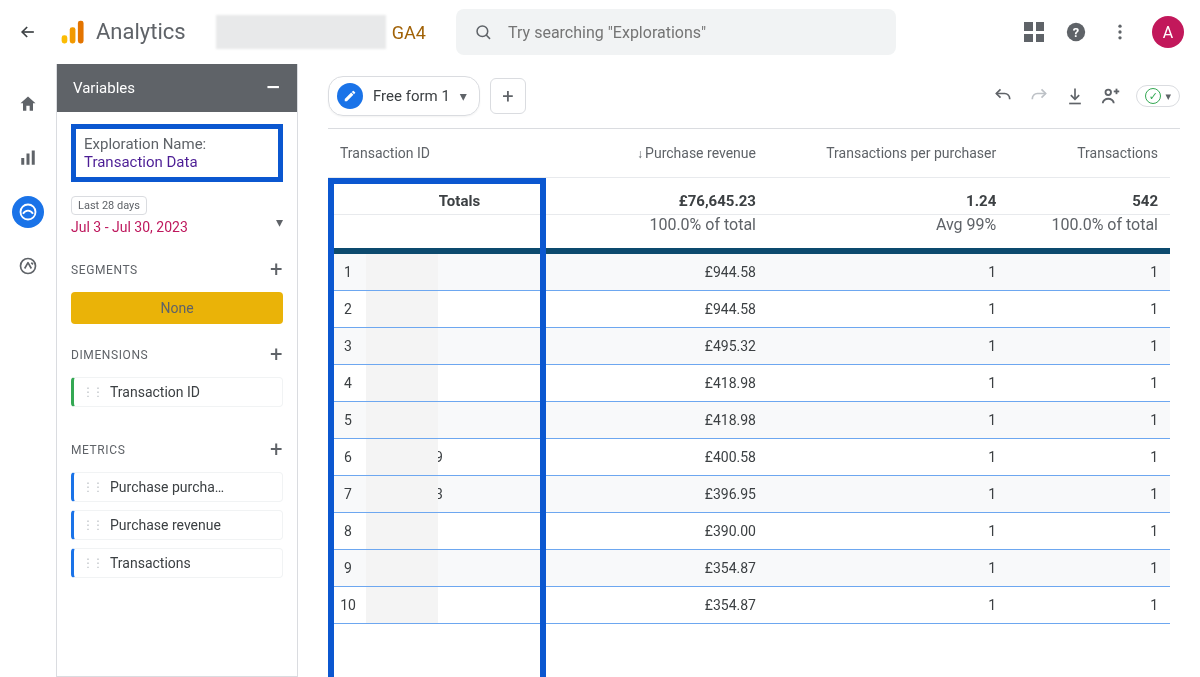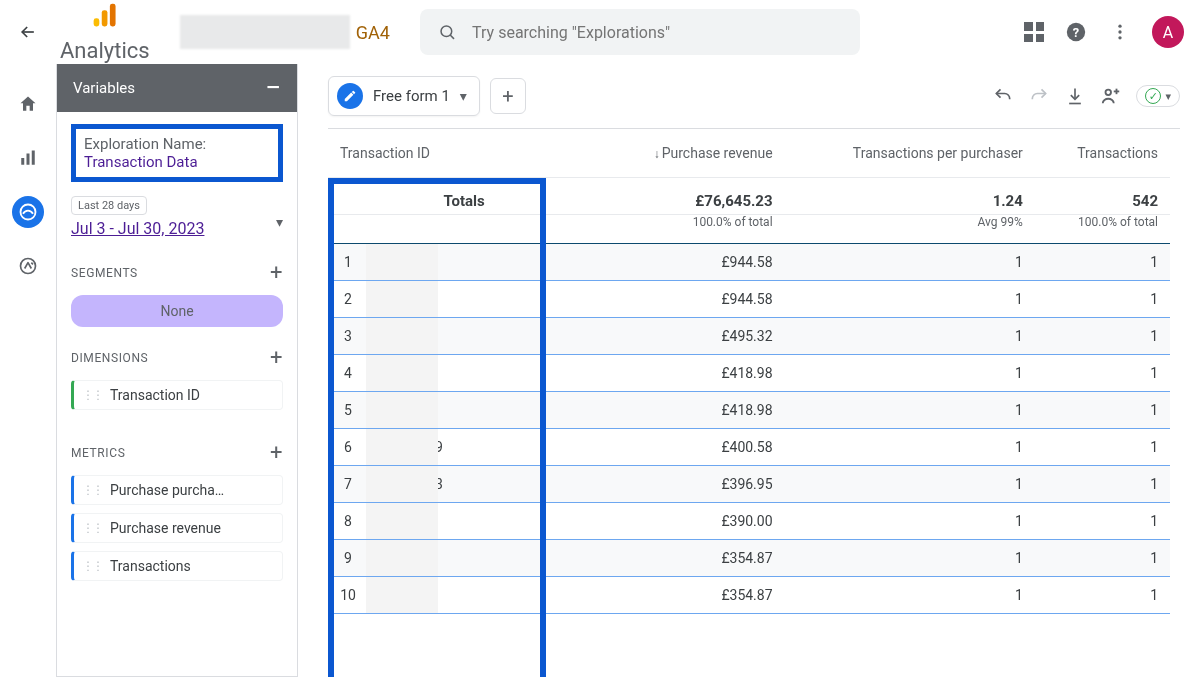--- a/index.html
+++ b/index.html
@@ -3,21 +3,21 @@
 <meta charset="utf-8">
 <style>
   * { box-sizing: border-box; margin: 0; padding: 0; font-family: 'Google Sans', Roboto, Arial, sans-serif; }
   body { background: #fff; color: #3c4043; font-size: 14px; overflow: hidden; width: 1200px; height: 677px; }
 
   
   .header {
     height: 64px; display: flex; align-items: center; padding: 0 16px; gap: 12px;
   }
   .back-arrow { width: 24px; height: 24px; display:flex; align-items:center; justify-content:center; cursor:pointer; }
-  .logo { margin-left: 8px; display:flex; align-items:center; gap:10px;flex-direction:column; }
+  .logo { margin-left: 8px; display:flex; align-items:flex-start; gap:10px; }
   .logo-icon { width: 26px; height: 26px; position: relative; }
   .logo-txt { font-size: 22px; color:#5f6368; }
   .prop-box { margin-left: 18px; display:flex; align-items:center; }
   .prop-blur { width: 170px; height: 34px; background:#e8e9ea; filter: blur(1px); }
   .prop-ga4 { font-size: 18px; color:#a16207; margin-left: 6px; }
   .search { flex: 0 0 440px; margin-left: 18px; height: 46px; background:#f1f3f4; border-radius: 8px; display:flex; align-items:center; padding: 0 18px; gap: 16px; }
   .search input { border:none; background:transparent; font-size: 16px; color:#5f6368; width:100%; outline:none; }
   .header-right { margin-left:auto; display:flex; align-items:center; gap: 20px; }
   .apps-icon { width:20px; height:20px; display:grid; grid-template-columns:1fr 1fr; grid-template-rows:1fr 1fr; gap:3px; }
   .apps-icon span { background:#5f6368; }
@@ -32,56 +32,56 @@
   
   .variables { position:absolute; left:56px; top:64px; width:242px; bottom:0; border:1px solid #dadce0; border-top:none; }
   .variables-head { background:#5f6368; color:#fff; height:48px; display:flex; align-items:center; justify-content:space-between; padding:0 16px; font-size:15px; }
   .minimize { font-size:28px; color:#fff; cursor:pointer; line-height:1; }
   .var-body { padding: 12px 14px; }
   .name-box { border:5px solid #0b57d0; padding: 6px 8px; margin-bottom: 14px; }
   .name-label { color:#5f6368; font-size:15px; }
   .name-value { color:#4c1d95; font-size:15px; }
   .date-sec { position:relative; margin-bottom: 22px; }
   .date-preset { font-size:11px; color:#5f6368; border:1px solid #dadce0; border-radius:4px; padding:2px 6px; display:inline-block; margin-bottom:4px; }
-  .date-range { font-size:16px; color:#4c1d95;text-decoration:underline; }
+  .date-range { font-size:14px; color:#be185d; }
   .date-drop { position:absolute; right:0; top:18px; color:#5f6368; }
   .section-head { display:flex; justify-content:space-between; align-items:center; color:#5f6368; font-size:12px; letter-spacing:0.6px; margin: 10px 0 10px; }
   .plus { font-size:22px; color:#5f6368; cursor:pointer; }
-  .none-box { background:#c4b5fd; border-radius:12px; text-align:center; padding:8px 0; font-size:14px; color:#5f6368; margin-bottom:18px; }
+  .none-box { background:#eab308; border-radius:4px; text-align:center; padding:8px 0; font-size:14px; color:#5f6368; margin-bottom:18px; }
   .chip { display:flex; align-items:center; gap:8px; padding:6px 8px; border:1px solid #f1f3f4; border-left:3px solid; border-radius:4px; margin-bottom:8px; font-size:14px; color:#3c4043; cursor:grab; }
   .chip.green { border-left-color:#34a853; }
   .chip.blue { border-left-color:#1a73e8; }
   .chip .grip { color:#bdc1c6; font-size:12px; letter-spacing:-2px; }
   .chip .txt { white-space:nowrap; overflow:hidden; text-overflow:ellipsis; }
 
   
   .canvas { position:absolute; left:298px; right:0; top:64px; bottom:0; padding: 12px 20px 0 30px; }
   .tabbar { display:flex; align-items:center; gap:10px; }
-  .tab-chip { display:flex; align-items:center; gap:10px; border:1px solid #dadce0; border-radius: 6px; padding: 6px 12px 6px 8px; box-shadow: 0 1px 2px rgba(0,0,0,0.05); cursor:pointer; }
+  .tab-chip { display:flex; align-items:center; gap:10px; border:1px solid #dadce0; border-radius: 15px; padding: 6px 12px 6px 8px; box-shadow: 0 1px 2px rgba(0,0,0,0.05); cursor:pointer; }
   .tab-edit { width:26px; height:26px; border-radius:50%; background:#1a73e8; display:flex; align-items:center; justify-content:center; }
   .tab-label { font-size:15px; color:#3c4043; }
   .tab-caret { color:#5f6368; }
   .add-tab { width:36px; height:36px; border:1px solid #dadce0; border-radius:6px; display:flex; align-items:center; justify-content:center; color:#5f6368; cursor:pointer; font-size:20px; }
   .toolbar-right { margin-left:auto; display:flex; align-items:center; gap:14px; color:#5f6368; }
   .toolbar-right .ico { width:22px; height:22px; display:flex; align-items:center; justify-content:center; cursor:pointer; }
   .status-pill { border:1px solid #dadce0; border-radius:14px; padding:2px 8px; display:flex; align-items:center; gap:4px; }
   .status-pill .ok { width:16px; height:16px; border:1.5px solid #34a853; border-radius:50%; display:flex; align-items:center; justify-content:center; color:#34a853; font-size:11px; }
 
   
   .table-wrap { margin-top: 0; border-top:1px solid #dadce0; }
   table { width: 842px; border-collapse: collapse; }
   th, td { border-bottom:1px solid #e8eaed; }
   th { font-weight:400; color:#5f6368; font-size:14px; padding: 16px 12px; text-align:right; }
   th.first { text-align:left; width:220px; }
   td { padding: 10px 12px; font-size:14px; text-align:right; }
   td.rownum { text-align:center; width:40px; }
   td.txid { text-align:left; position:relative; }
   .blur-cell { position:absolute; left:-2px; top:0; bottom:0; width:72px; background:#f4f4f4; }
   tr.totals td { font-weight:700; font-size:15px; padding-top:14px; padding-bottom:4px; }
-  tr.totals-sub td { font-weight:400; font-size:12px; color:#5f6368; padding-top:0; padding-bottom:14px; border-bottom:1px solid #0c4a6e; }
+  tr.totals-sub td { font-weight:400; font-size:16px; color:#5f6368; padding-top:0; padding-bottom:14px; border-bottom:6px solid #0c4a6e; }
   tr.datarow:nth-child(odd) td { background:#f8f9fa; }
   tr.datarow td { border-bottom:1.5px solid #6da7f0; }
   .hl-box { position:absolute; border:6px solid #0b57d0; pointer-events:none; }
   .hl1 { left:328px; top:178px; width:218px; height:515px; }
   .sort-ind { font-size:12px; margin-right:2px; }
 </style>
 </head>
 <body>
 
 <div class="header">

